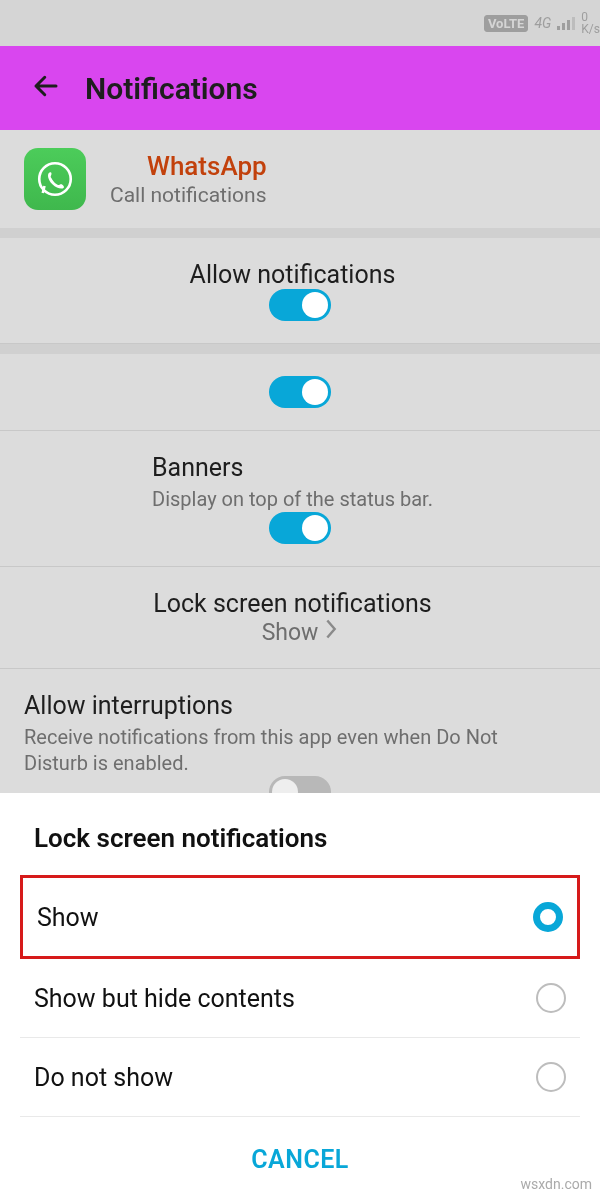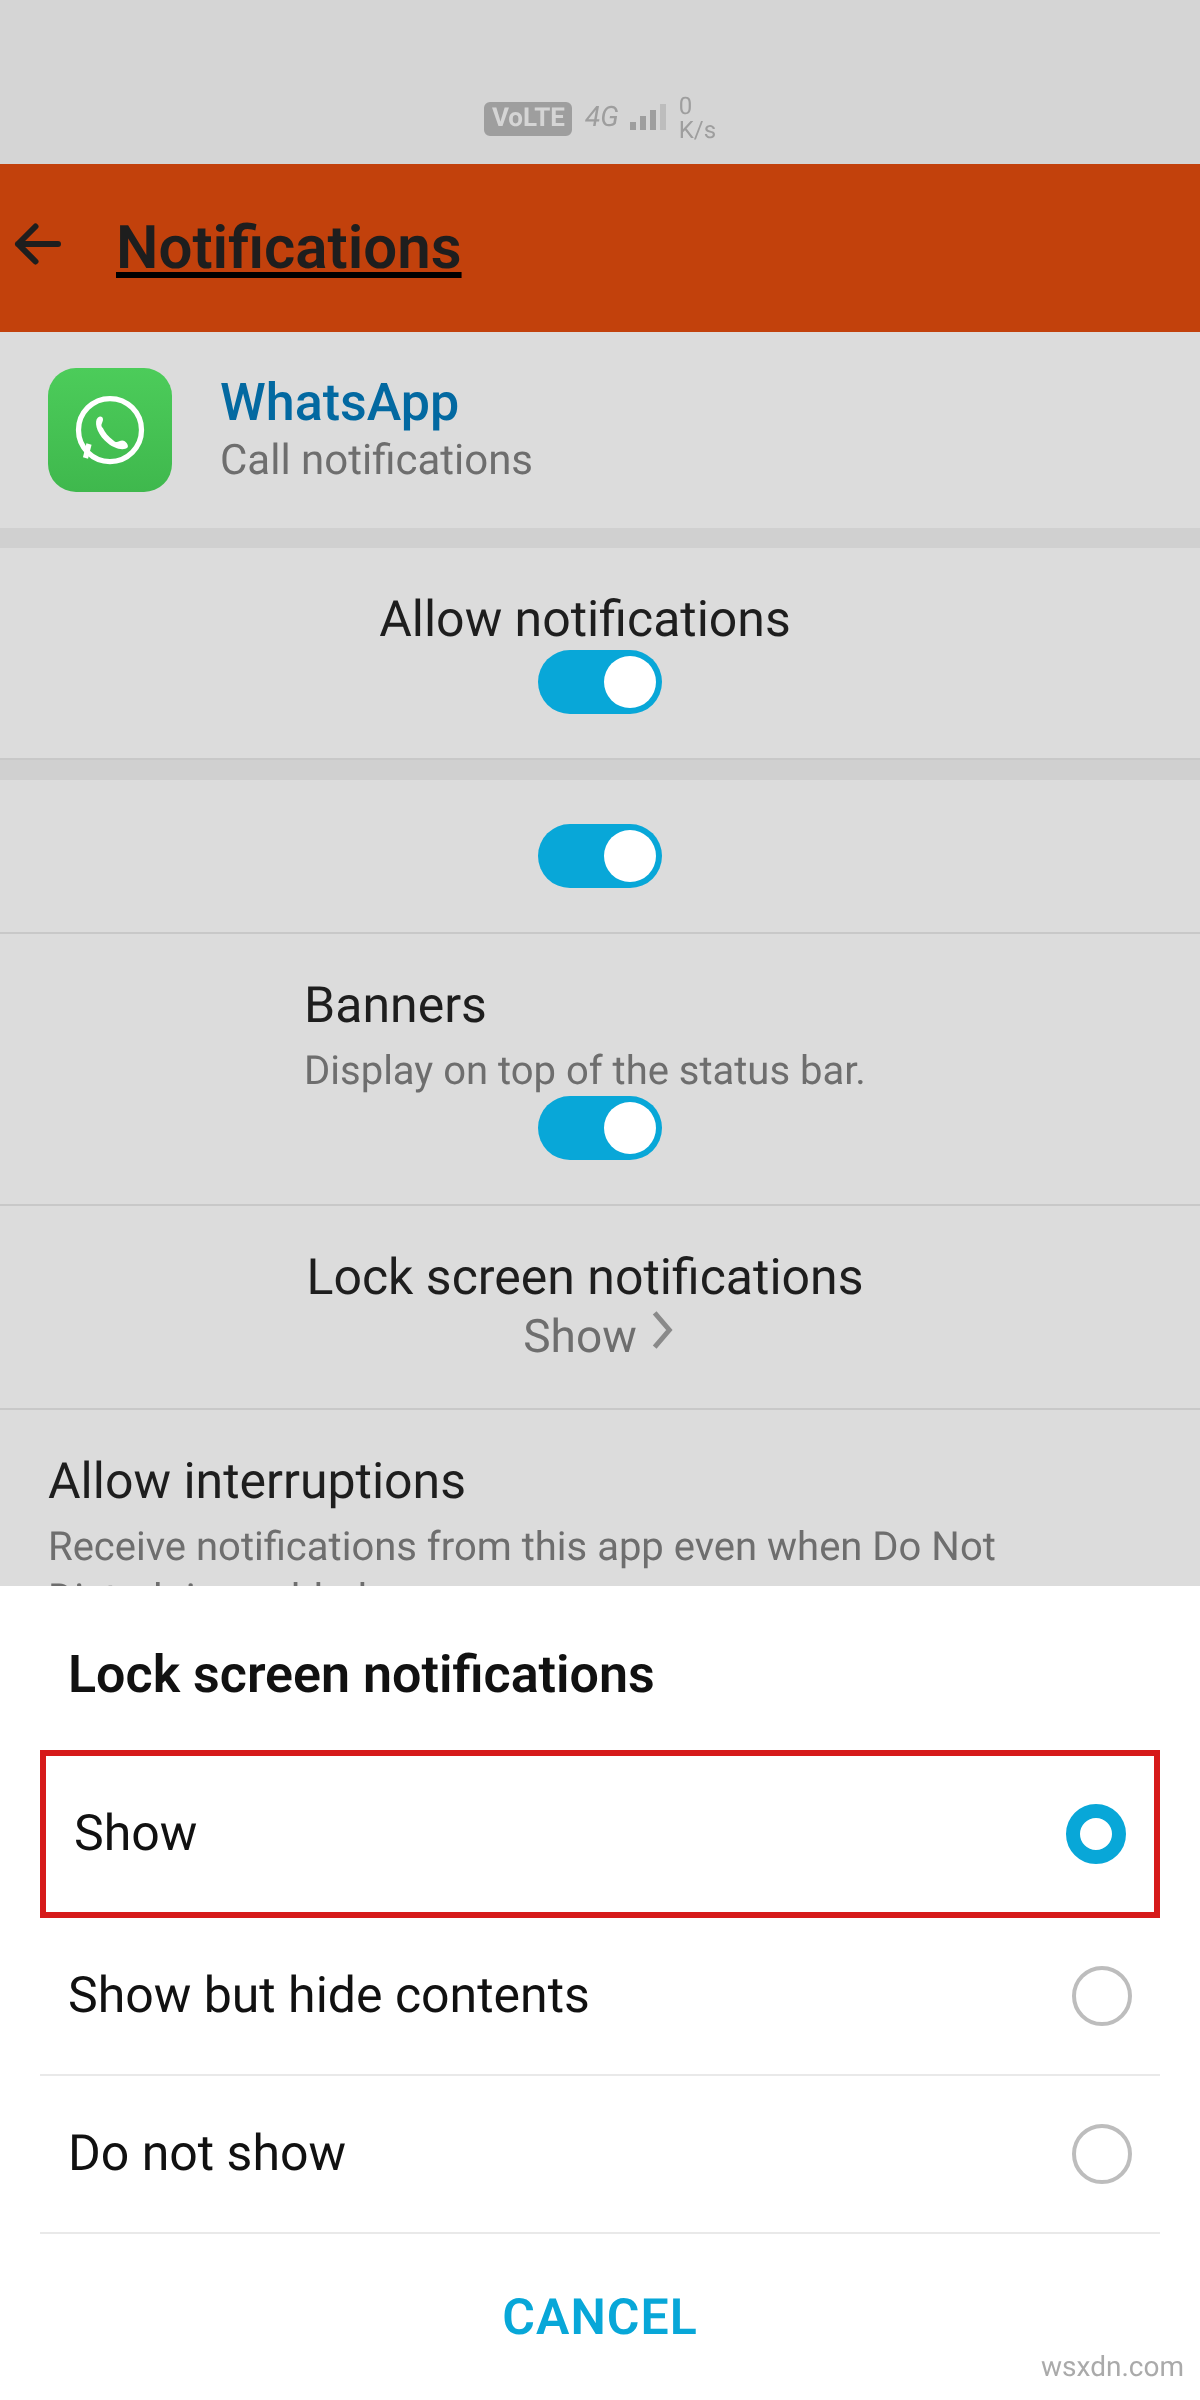--- a/index.html
+++ b/index.html
@@ -10,43 +10,41 @@
       background: #d5d5d5;
       position: relative;
       overflow: hidden;
     }
 
     
     .status-bar {
       height: 46px;
       background: #d5d5d5;
       display: flex;
-      justify-content: center;
-      align-items: center;
-      padding: 0 12px;
+      justify-content: flex-end;
+      align-items: center;
+      padding: 0 0;
       color: #9e9e9e;
       font-size: 18px;
-      margin-top: 36px;
     }
     .status-left { display: flex; align-items: center; gap: 6px; }
     .status-right { display: flex; align-items: center; gap: 6px; }
     .volte { border: 1px solid #9e9e9e; border-radius: 3px; padding: 0 3px; font-size: 13px; background:#9e9e9e; color:#d5d5d5; font-weight:bold;}
     .signal { font-size: 14px; font-style: italic; }
     .speed { font-size: 12px; line-height:1;}
     .batt { border:1px solid #9e9e9e; border-radius:3px; padding:0 3px; font-size:14px;}
 
     
     .header {
       height: 84px;
-      background: #c2410c;
-      display: flex;
-      align-items: center;
-      padding: 0 4px;
+      background: #d946ef;
+      display: flex;
+      align-items: center;
+      padding: 0 31px;
       gap: 24px;
-      text-decoration: underline;
     }
     .back-arrow svg { width: 30px; height: 30px; }
     .header-title {
       font-size: 30px;
       font-weight: 600;
       color: #1e1e1e;
     }
     .divider-gap { height: 10px; background: #d0d0d0; }
 
     .app-row {
@@ -56,21 +54,21 @@
       align-items: center;
       gap: 24px;
     }
     .app-icon {
       width: 62px; height: 62px;
       border-radius: 14px;
       background: linear-gradient(#4ccc5a,#3fb84d);
       display: flex; align-items:center; justify-content:center;
     }
     .app-icon svg { width: 42px; height: 42px; }
-    .app-text .app-name { font-size: 26px; color: #0369a1; font-weight:500; }
+    .app-text .app-name { font-size: 26px; color: #c2410c; font-weight:500;margin-left:37px; }
     .app-text .app-sub { font-size: 21px; color: #6e6e6e; margin-top:2px;}
 
     
     .setting-row {
       background: #dcdcdc;
       padding: 22px 24px;
       display: flex;
       align-items: center;
       justify-content: space-between;
       border-bottom: 1px solid #c8c8c8;

